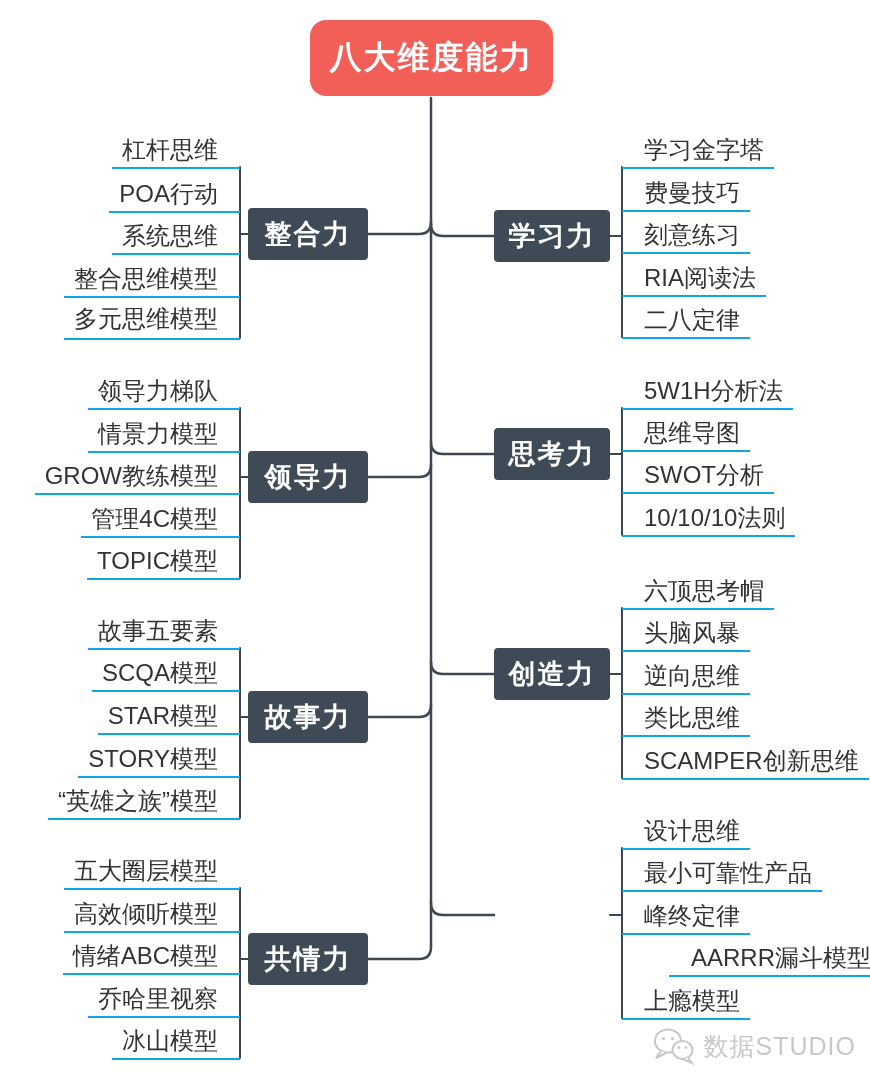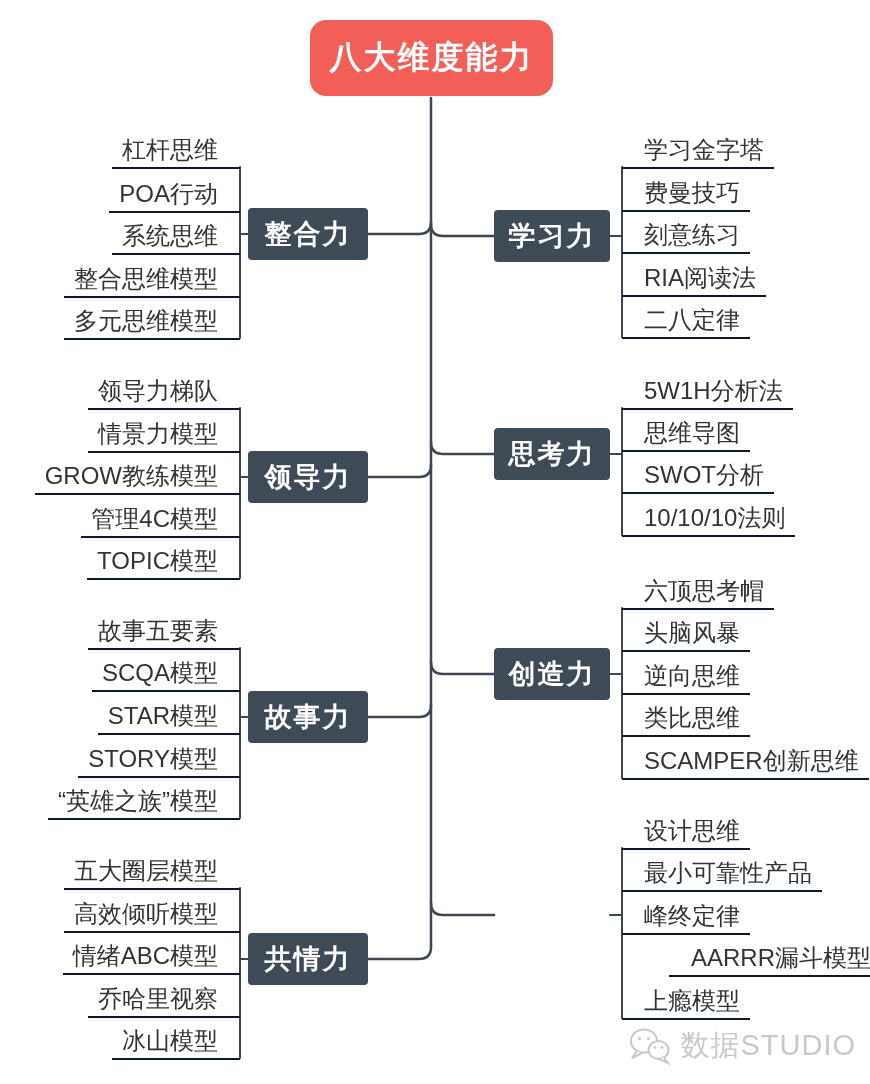--- a/index.html
+++ b/index.html
@@ -14,28 +14,28 @@
     display:flex;align-items:center;justify-content:center;letter-spacing:2px;
   }
   .node{
     position:absolute;width:120px;height:52px;background:#3E4A55;border-radius:4px;
     color:#ffffff;font-size:27px;font-weight:bold;letter-spacing:2px;
     display:flex;align-items:center;justify-content:center;
   }
   .node-right{width:116px;}
   .leaf{
     position:absolute;height:36px;box-sizing:border-box;
-    border-bottom:2px solid #0f172a;color:#333333;font-size:24px;line-height:33px;
+    border-bottom:2px solid #0ea5e9;color:#333333;font-size:24px;line-height:33px;
     white-space:nowrap;
   }
   .leaf-left{right:630px;padding:0 22px 0 10px;text-align:right;}
   .leaf-right{left:622px;padding:0 10px 0 22px;text-align:left;}
   .watermark{
     position:absolute;right:14px;top:1026px;display:flex;align-items:center;gap:8px;
-    color:#C8C8C8;font-size:29px;letter-spacing:1px;
+    color:#C8C8C8;font-size:25px;letter-spacing:1px;
   }
 </style>
 </head>
 <body>
 
 <div class="canvas">
 
   <svg class="lines" width="870" height="1084" viewBox="0 0 870 1084" fill="none" stroke="#3E4650" stroke-width="2.5" stroke-linecap="round">
 
     <path d="M 431 98 L 431 947"></path>
@@ -68,21 +68,21 @@
   <div class="node" style="left:248px;top:451px;">领导力</div>
   <div class="node node-right" style="left:494px;top:428px;">思考力</div>
   <div class="node" style="left:248px;top:691px;">故事力</div>
   <div class="node node-right" style="left:494px;top:648px;">创造力</div>
   <div class="node" style="left:248px;top:933px;">共情力</div>
 
   <div class="leaf leaf-left" style="top:133px;">杠杆思维</div>
   <div class="leaf leaf-left" style="top:177px;">POA行动</div>
   <div class="leaf leaf-left" style="top:219px;">系统思维</div>
   <div class="leaf leaf-left" style="top:262px;">整合思维模型</div>
-  <div class="leaf leaf-left" style="top:304px;">多元思维模型</div>
+  <div class="leaf leaf-left" style="top:304px;font-family:Liberation Mono, monospace;">多元思维模型</div>
 
   <div class="leaf leaf-right" style="top:133px;">学习金字塔</div>
   <div class="leaf leaf-right" style="top:176px;">费曼技巧</div>
   <div class="leaf leaf-right" style="top:218px;">刻意练习</div>
   <div class="leaf leaf-right" style="top:261px;">RIA阅读法</div>
   <div class="leaf leaf-right" style="top:303px;">二八定律</div>
 
   <div class="leaf leaf-left" style="top:374px;">领导力梯队</div>
   <div class="leaf leaf-left" style="top:417px;">情景力模型</div>
   <div class="leaf leaf-left" style="top:459px;">GROW教练模型</div>

